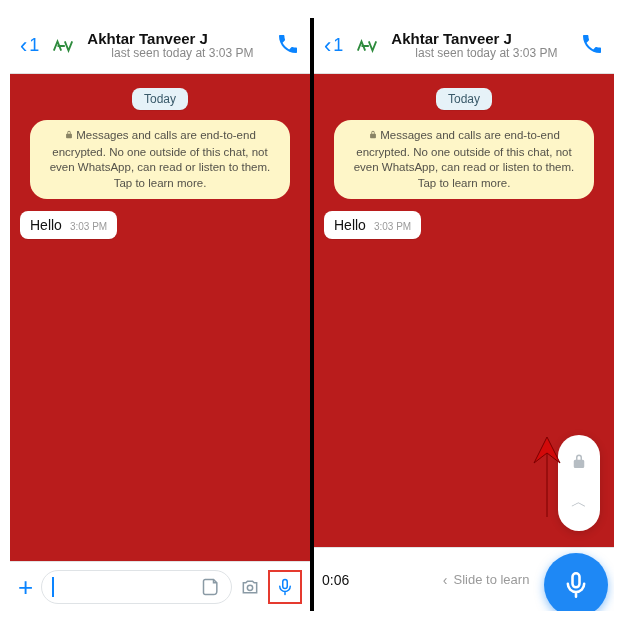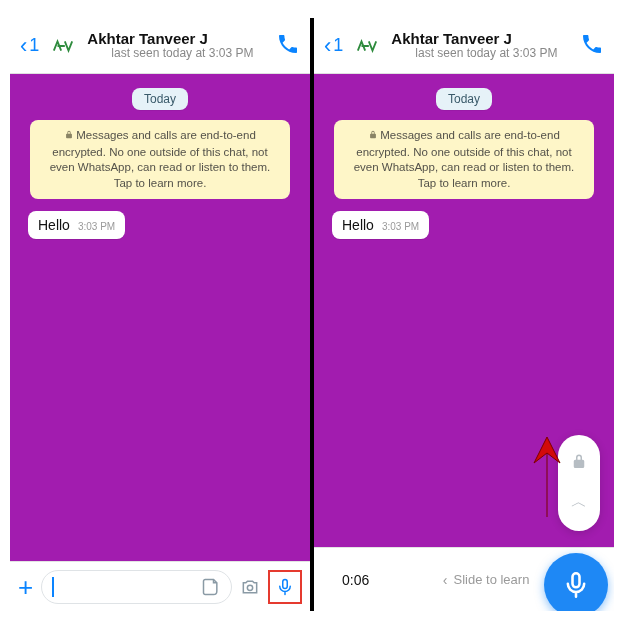--- a/index.html
+++ b/index.html
@@ -12,39 +12,39 @@
   .back { display: flex; align-items: center; gap: 2px; color: #0a84ff; font-size: 18px; }
   .chev { font-size: 22px; line-height: 1; }
   .avatar { width: 32px; height: 32px; border-radius: 4px; background: #fff; display: flex; align-items: center; justify-content: center; }
   .avatar svg { width: 22px; height: 14px; }
   .name-block { flex: 1; line-height: 1.15; }
   .name { font-weight: 700; font-size: 15px; color: #111; }
   .status { font-size: 12px; color: #888; margin-left: 24px; }
   .call { color: #0a84ff; }
   .call svg { width: 24px; height: 24px; }
   
-  .chat { position: absolute; top: 56px; bottom: 50px; left: 0; right: 0; background: #a21caf; padding: 8px 18px; }
+  .chat { position: absolute; top: 56px; bottom: 50px; left: 0; right: 0; background: #b91c1c; padding: 8px 10px; }
   .date { margin: 6px auto 10px; width: fit-content; background: #e6f2f8; color: #3a5a6a; font-size: 12px; padding: 4px 12px; border-radius: 8px; box-shadow: 0 1px 0 rgba(0,0,0,.05); }
-  .encrypt { margin: 0 auto 12px; max-width: 260px; background: #fef6c8; color: #54524a; font-size: 11.5px; text-align: center; padding: 8px 12px; border-radius: 8px; line-height: 1.35; }
+  .encrypt { margin: 0 auto 12px; max-width: 260px; background: #fef6c8; color: #54524a; font-size: 11.5px; text-align: center; padding: 8px 12px; border-radius: 17px; line-height: 1.35; }
   .encrypt .lock-inline { display: inline-block; vertical-align: -1px; margin-right: 2px; }
   .msg { display: inline-flex; align-items: baseline; gap: 8px; background: #fff; padding: 6px 10px; border-radius: 8px; box-shadow: 0 1px 0 rgba(0,0,0,.08); text-align: center; }
   .msg-text { font-size: 14px; color: #111; }
   .msg-time { font-size: 10px; color: #9a9a9a; }
   
   .ibar { position: absolute; left: 0; right: 0; bottom: 0; height: 50px; background: #fff; display: flex; align-items: center; padding: 0 8px; gap: 8px; border-top: 1px solid #e3e3e3; }
   .plus { color: #0a84ff; font-size: 26px; line-height: 1; }
   .field { flex: 1; height: 34px; border: 1px solid #dfe3e6; border-radius: 18px; display: flex; align-items: center; padding: 0 10px; }
   .caret { width: 2px; height: 20px; background: #0a84ff; }
   .field-icons { margin-left: auto; display: flex; gap: 10px; color: #8a9aa5; }
   .camera { color: #8a9aa5; }
   .mic-box { border: 2px solid #e53a2f; padding: 4px 6px; display: flex; align-items: center; justify-content: center; }
   .mic-box svg { color: #0a84ff; }
   .ic { width: 20px; height: 20px; display: inline-flex; align-items: center; justify-content: center; }
   
-  .rbar { position: absolute; left: 0; right: 0; bottom: 0; height: 64px; background: #fff; display: flex; align-items: center; padding: 0 28px; gap: 17px; border-top: 1px solid #e3e3e3; }
+  .rbar { position: absolute; left: 0; right: 0; bottom: 0; height: 64px; background: #fff; display: flex; align-items: center; padding: 0 8px; gap: 17px; border-top: 1px solid #e3e3e3; }
   .timer { font-size: 14px; color: #111; }
   .slide { flex: 1; display: flex; align-items: center; justify-content: center; gap: 6px; color: #9a9a9a; font-size: 13px; }
   .slide .sch { font-size: 14px; }
   .rec-btn { width: 64px; height: 64px; border-radius: 50%; background: #1e88f5; display: flex; align-items: center; justify-content: center; position: absolute; right: 6px; bottom: -6px; box-shadow: 0 3px 10px rgba(30,136,245,.5); }
   .rec-btn svg { color: #fff; width: 28px; height: 28px; }
   
   .lock-pill { position: absolute; right: 14px; bottom: 80px; width: 42px; height: 96px; background: #fff; border-radius: 22px; box-shadow: 0 2px 8px rgba(0,0,0,.15); display: flex; flex-direction: column; align-items: center; justify-content: space-around; padding: 10px 0; }
   .lock-pill .li { color: #b6bdc3; }
   .lock-pill svg { width: 18px; height: 18px; }
   .lock-pill .chev-up { font-size: 16px; color: #b6bdc3; }

